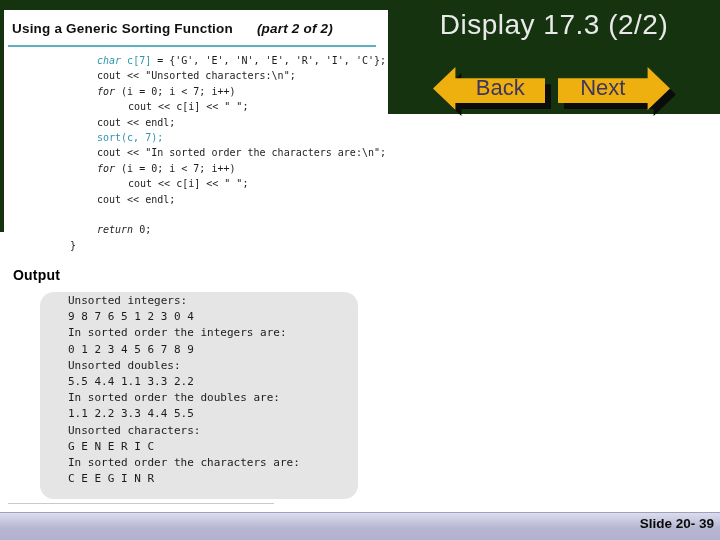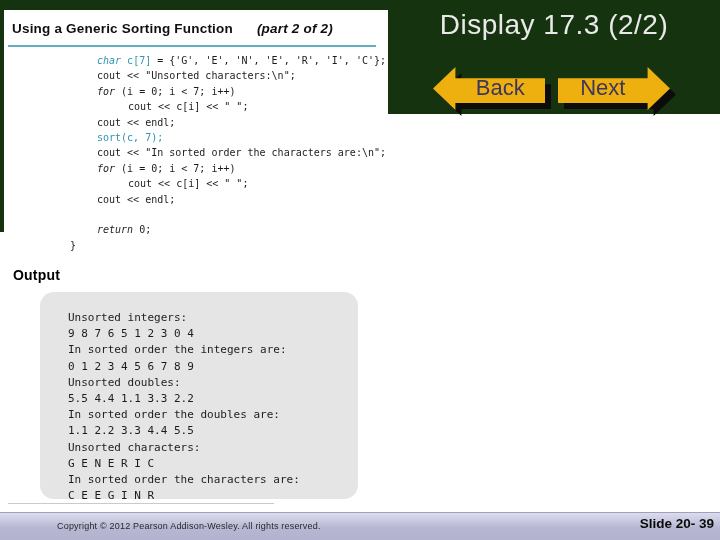--- a/index.html
+++ b/index.html
@@ -62,21 +62,21 @@
   .seg-hk{color:var(--codeteal);font-style:italic;}
   .output-label{
     position:absolute;left:13px;top:267px;
     font-size:14px;font-weight:bold;color:#000;letter-spacing:.2px;
   }
   .output-box{
     position:absolute;left:40px;top:292px;width:318px;height:207px;
     background:var(--boxbg);border-radius:14px;
   }
   .output-lines{
-    padding:18px 0 0 28px;
+    padding:1px 0 0 28px;
     font-family:"DejaVu Sans Mono",monospace;font-size:11px;line-height:16.2px;
     color:#1c1c1c;white-space:pre;
   }
   .hairline{position:absolute;left:8px;top:503px;width:266px;height:1px;background:#c9c9cf;}
   
   .footer{
     position:absolute;left:0;top:512px;width:720px;height:28px;
     background:linear-gradient(180deg,var(--footer-top) 0%,var(--footer-bot) 55%,#b2b2cf 100%);
     border-top:1px solid #9f9fc0;box-sizing:border-box;
   }
@@ -109,15 +109,14 @@
 <div class="code-block"><div class="code-line ind1"><span class="seg-hk">char</span><span class="seg-h"> c[7]</span><span class="seg-p"> = {'G', 'E', 'N', 'E', 'R', 'I', 'C'};</span></div><div class="code-line ind1"><span class="seg-p">cout &lt;&lt; "Unsorted characters:\n";</span></div><div class="code-line ind1"><span class="seg-k">for</span><span class="seg-p"> (i = 0; i &lt; 7; i++)</span></div><div class="code-line ind2"><span class="seg-p">cout &lt;&lt; c[i] &lt;&lt; " ";</span></div><div class="code-line ind1"><span class="seg-p">cout &lt;&lt; endl;</span></div><div class="code-line ind1"><span class="seg-h">sort(c, 7);</span></div><div class="code-line ind1"><span class="seg-p">cout &lt;&lt; "In sorted order the characters are:\n";</span></div><div class="code-line ind1"><span class="seg-k">for</span><span class="seg-p"> (i = 0; i &lt; 7; i++)</span></div><div class="code-line ind2"><span class="seg-p">cout &lt;&lt; c[i] &lt;&lt; " ";</span></div><div class="code-line ind1"><span class="seg-p">cout &lt;&lt; endl;</span></div><div class="code-line ind1">&nbsp;</div><div class="code-line ind1"><span class="seg-k">return</span><span class="seg-p"> 0;</span></div><div class="code-line ind0"><span class="seg-p">}</span></div></div>
 
 <div class="output-label">Output</div>
 <div class="output-box">
   <div class="output-lines"><div>Unsorted integers:</div><div>9 8 7 6 5 1 2 3 0 4</div><div>In sorted order the integers are:</div><div>0 1 2 3 4 5 6 7 8 9</div><div>Unsorted doubles:</div><div>5.5 4.4 1.1 3.3 2.2</div><div>In sorted order the doubles are:</div><div>1.1 2.2 3.3 4.4 5.5</div><div>Unsorted characters:</div><div>G E N E R I C</div><div>In sorted order the characters are:</div><div>C E E G I N R</div></div>
 </div>
 
 <div class="hairline"></div>
 
 <div class="footer">
-  <div class="copyright">Copyright © 2012 Pearson Addison-Wesley. All rights reserved.</div>
   <div class="slide-number">Slide 20- 39</div>
 </div>
 
 </body></html>

